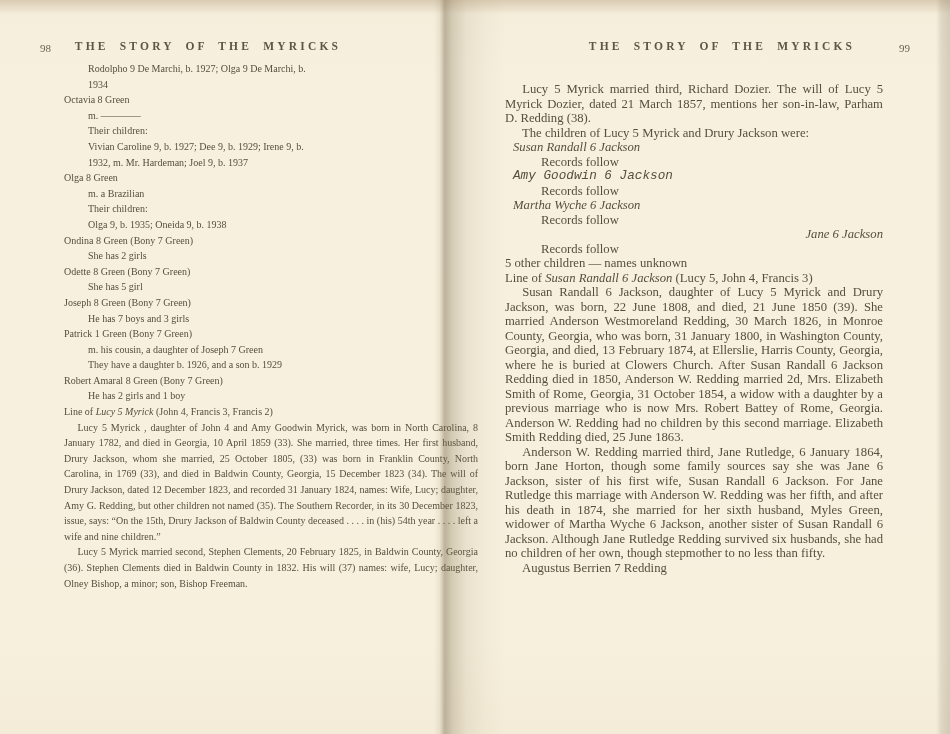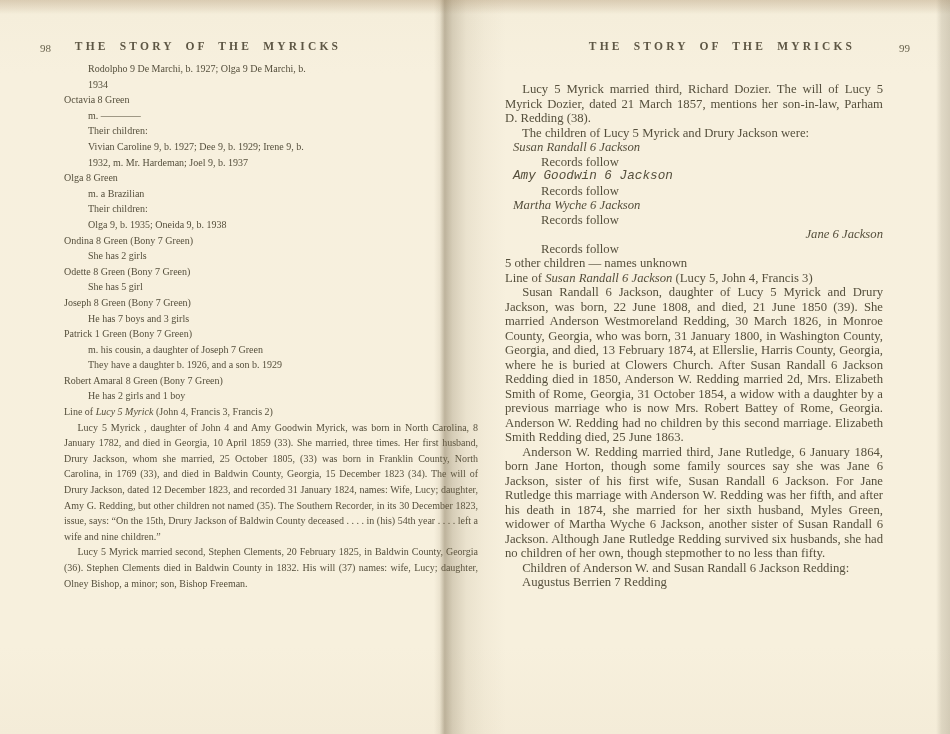--- a/index.html
+++ b/index.html
@@ -107,21 +107,20 @@
         <div class="line" style="padding-left: 8px; font-family: Liberation Mono, monospace;"><span class="it">Amy Goodwin 6 Jackson</span></div>
         <div class="line" style="padding-left: 36px;"><span>Records follow</span></div>
         <div class="line" style="padding-left: 8px;"><span class="it">Martha Wyche 6 Jackson</span></div>
         <div class="line" style="padding-left: 36px;"><span>Records follow</span></div>
         <div class="line" style="padding-left: 8px; text-align: right;"><span class="it">Jane 6 Jackson</span></div>
         <div class="line" style="padding-left: 36px;"><span>Records follow</span></div>
         <div class="line"><span>5 other children — names unknown</span></div>
         <div class="line"><span>Line of </span><span class="it">Susan Randall 6 Jackson</span><span> (Lucy 5, John 4, Francis 3)</span></div>
         <div class="para"><span>Susan Randall 6 Jackson, daughter of Lucy 5 Myrick and Drury Jackson, was born, 22 June 1808, and died, 21 June 1850 (39). She married Anderson Westmoreland Redding, 30 March 1826, in Monroe County, Georgia, who was born, 31 January 1800, in Washington County, Georgia, and died, 13 February 1874, at Ellerslie, Harris County, Georgia, where he is buried at Clowers Church. After Susan Randall 6 Jackson Redding died in 1850, Anderson W. Redding married 2d, Mrs. Elizabeth Smith of Rome, Georgia, 31 October 1854, a widow with a daughter by a previous marriage who is now Mrs. Robert Battey of Rome, Georgia. Anderson W. Redding had no children by this second marriage. Elizabeth Smith Redding died, 25 June 1863.</span></div>
         <div class="para"><span>Anderson W. Redding married third, Jane Rutledge, 6 January 1864, born Jane Horton, though some family sources say she was Jane 6 Jackson, sister of his first wife, Susan Randall 6 Jackson. For Jane Rutledge this marriage with Anderson W. Redding was her fifth, and after his death in 1874, she married for her sixth husband, Myles Green, widower of Martha Wyche 6 Jackson, another sister of Susan Randall 6 Jackson. Although Jane Rutledge Redding survived six husbands, she had no children of her own, though stepmother to no less than fifty.</span></div>
-        <div class="para"><span>Children of Anderson W. and Susan Randall 6 Jackson Redding:</span></div>
         <div class="line" style="padding-left: 17px;"><span>Augustus Berrien 7 Redding</span></div>
       </div>
   </div>
 
   <div class="gutter"></div>
   <div class="right-edge"></div>
   <div class="top-shade"></div>
 
 </div>
 

